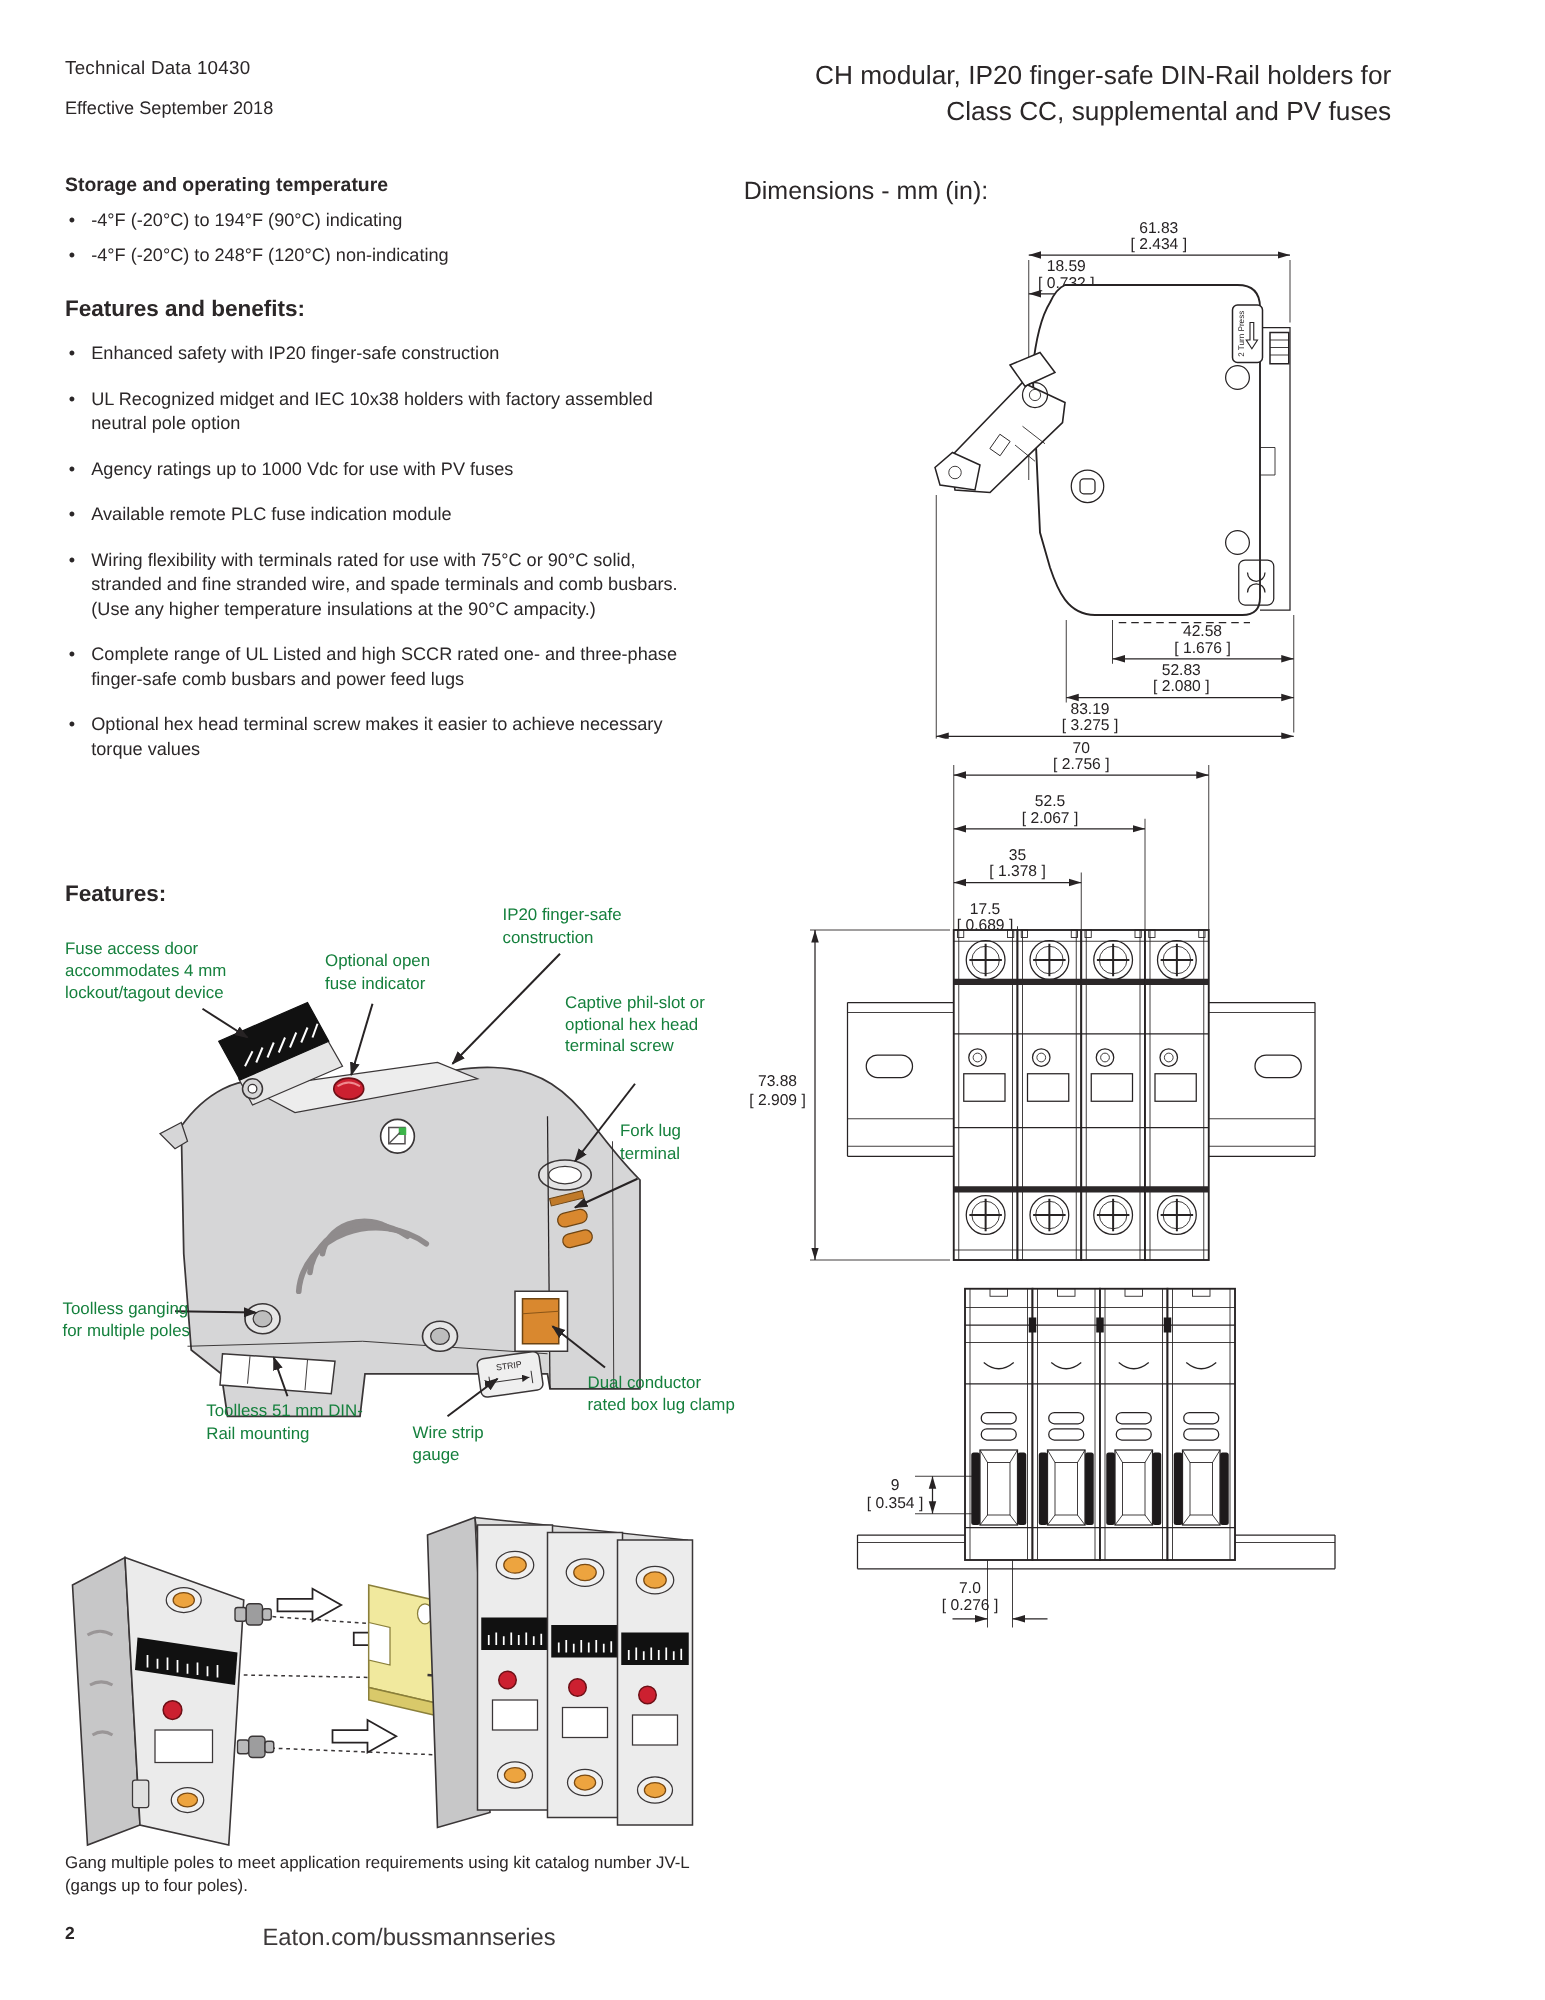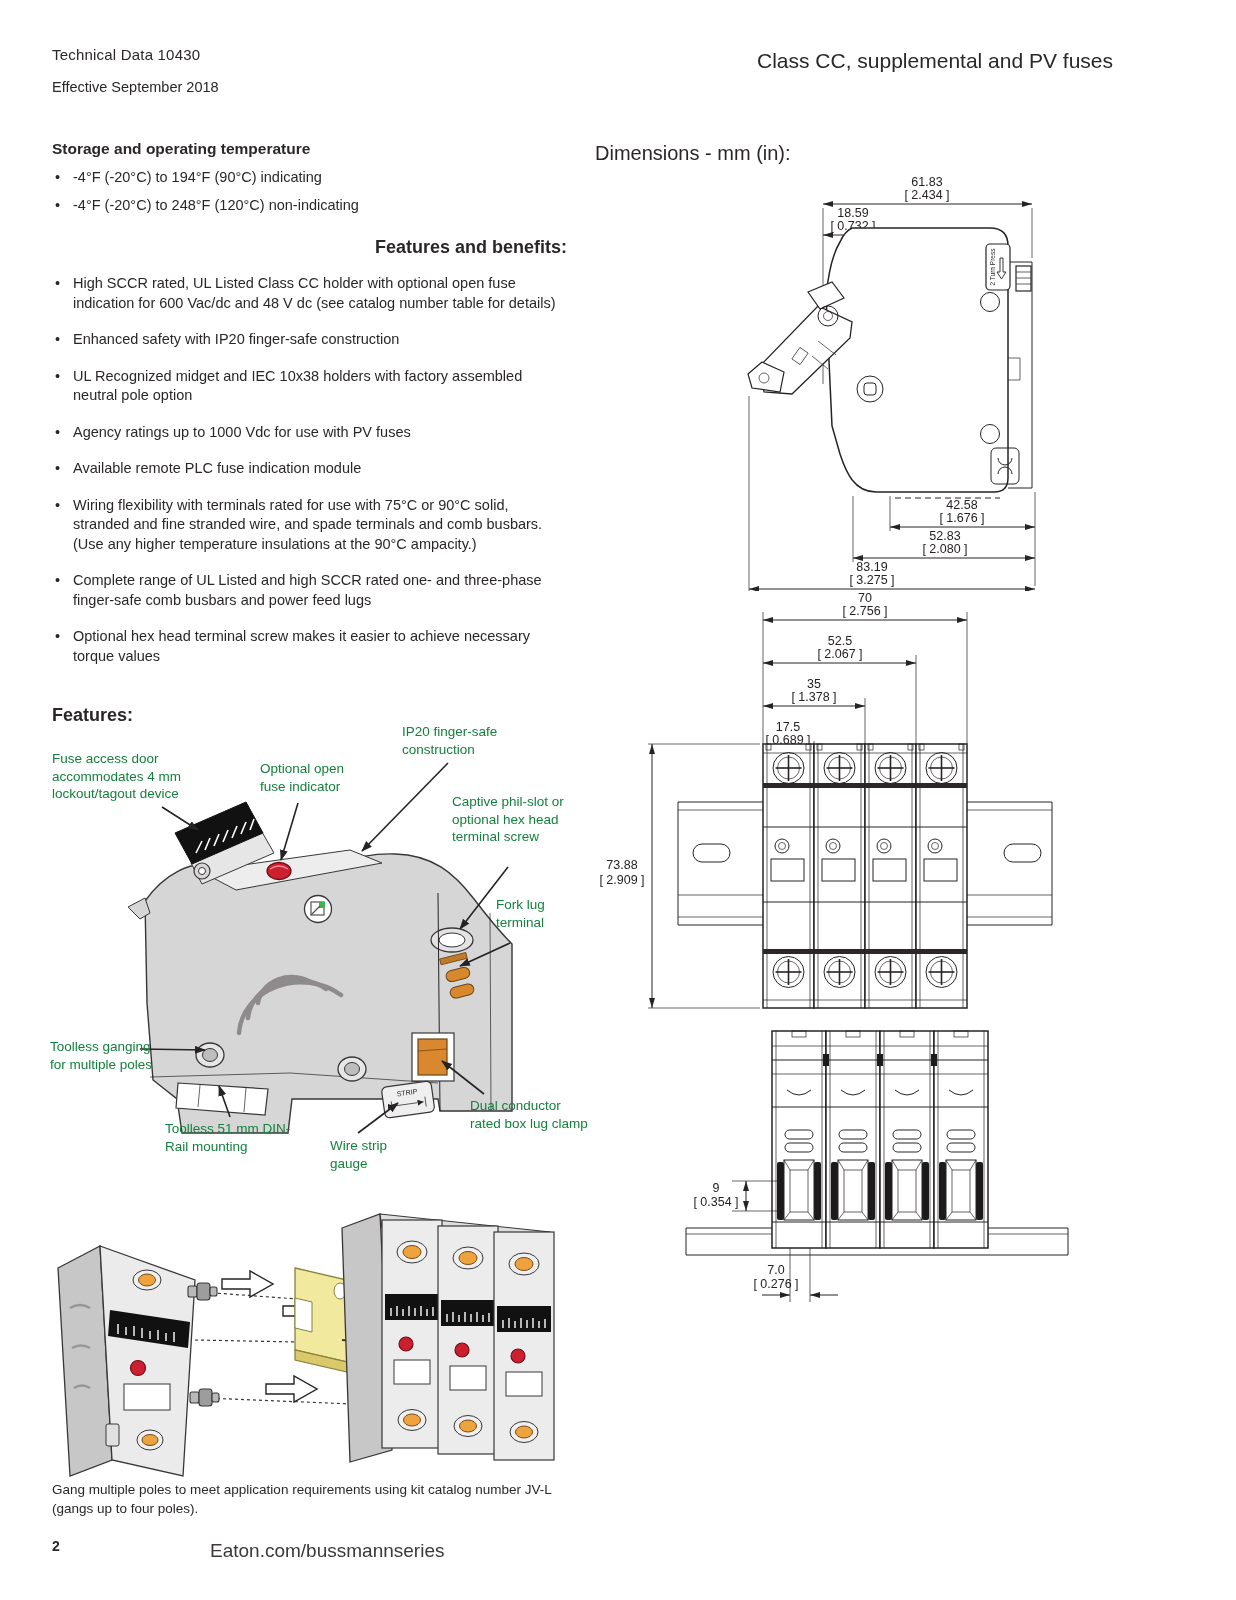--- a/index.html
+++ b/index.html
@@ -17,21 +17,21 @@
                font-size:21px; line-height:29px; }
 
   
   .col-left { left:52px; top:140px; width:515px; }
   .h-small { font-weight:bold; font-size:15.5px; margin-bottom:10px; }
   .h-big   { font-weight:bold; font-size:18px; }
   ul.blist { list-style:none; }
   ul.blist li { position:relative; padding-left:21px; font-size:14.5px; line-height:19.5px; }
   ul.blist li::before { content:"\2022"; position:absolute; left:3px; top:0; }
   .storage li { margin-bottom:8px; }
-  .benefits-head { margin:22px 0 16px 0;text-align:right; }
+  .benefits-head { margin:22px 0 16px 0; }
   .benefits li { margin-bottom:17px; }
 
   
   .ffig { left:50px; top:703px; width:540px; height:492px; }
   .ffig .h-big { position:absolute; left:2px; top:2px; }
   .flabel { position:absolute; font-size:13.5px; line-height:17.5px; color:#15803d; }
   .ffig-svg { position:absolute; left:0; top:0; }
 
   
   .gang-svg { left:50px; top:1188px; }
@@ -53,32 +53,32 @@
   .ln   { stroke:#272324; stroke-width:1; fill:none; }
   .ln2  { stroke:#272324; stroke-width:1.6; fill:none; }
   .thin { stroke:#272324; stroke-width:.7; fill:none; }
 </style>
 </head>
 <body>
 
 <div class="abs doc-title">Technical Data 10430</div>
 <div class="abs doc-eff">Effective September 2018</div>
 <div class="abs prod-title">
+  <div>CH modular, IP20 finger-safe DIN-Rail holders for</div>
   <div>Class CC, supplemental and PV fuses</div>
 </div>
 
 <div class="abs col-left">
   <div class="h-small">Storage and operating temperature</div>
   <ul class="blist storage">
     <li>-4°F (-20°C) to 194°F (90°C) indicating</li>
     <li>-4°F (-20°C) to 248°F (120°C) non-indicating</li>
   </ul>
   <div class="h-big benefits-head">Features and benefits:</div>
   <ul class="blist benefits">
-    <li>High SCCR rated, UL Listed Class CC holder with optional open fuse indication for 600 Vac/dc and 48 V dc (see catalog number table for details)</li>
     <li>Enhanced safety with IP20 finger-safe construction</li>
     <li>UL Recognized midget and IEC 10x38 holders with factory assembled neutral pole option</li>
     <li>Agency ratings up to 1000 Vdc for use with PV fuses</li>
     <li>Available remote PLC fuse indication module</li>
     <li>Wiring flexibility with terminals rated for use with 75°C or 90°C solid, stranded and fine stranded wire, and spade terminals and comb busbars. (Use any higher temperature insulations at the 90°C ampacity.)</li>
     <li>Complete range of UL Listed and high SCCR rated one- and three-phase finger-safe comb busbars and power feed lugs</li>
     <li>Optional hex head terminal screw makes it easier to achieve necessary torque values</li>
   </ul>
 </div>
 

